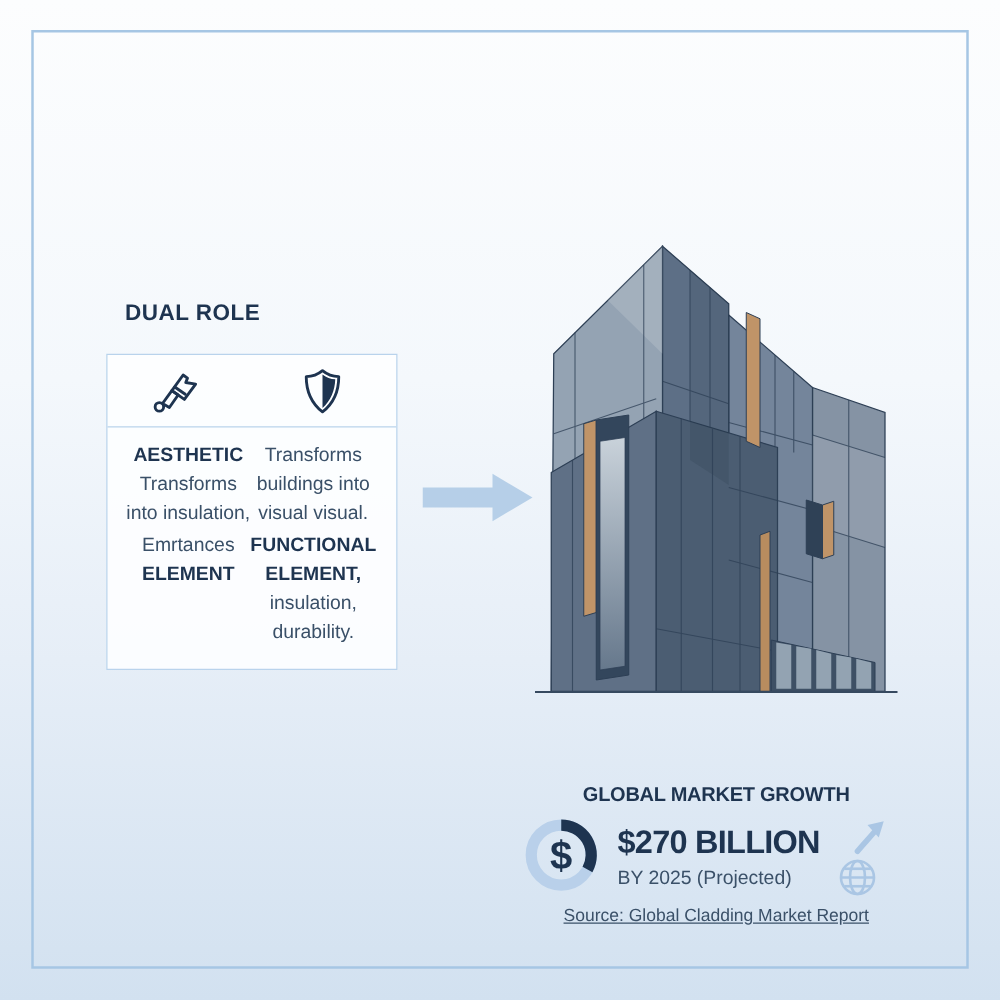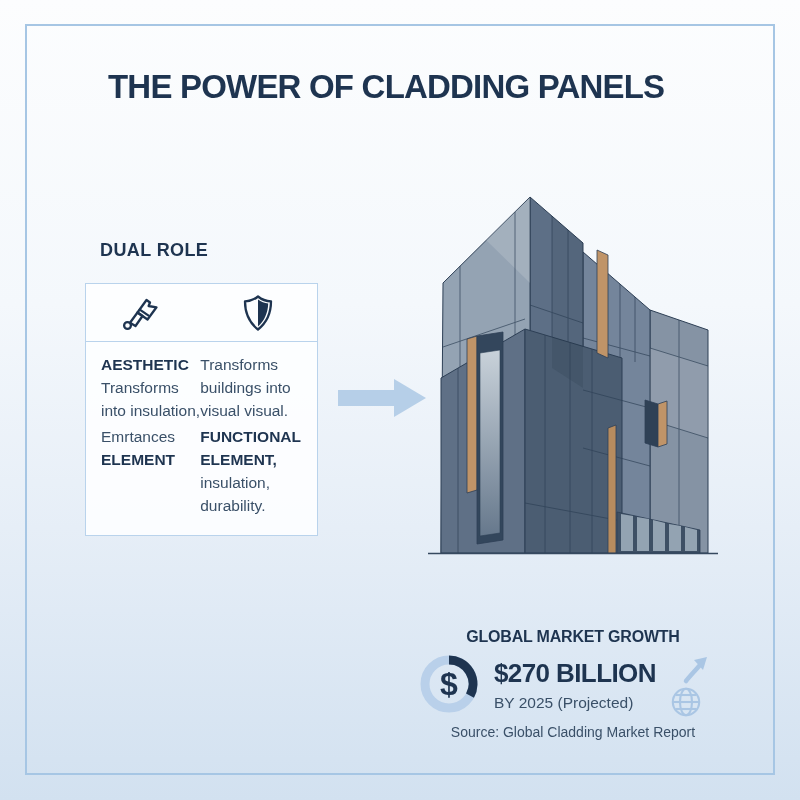--- a/index.html
+++ b/index.html
@@ -17,51 +17,50 @@
 
   .dual-heading { position:absolute; left:100px; top:240px; font-size:18px;
                   font-weight:bold; color:#1e3450; letter-spacing:0.4px; }
 
   .dual-box { position:absolute; left:85px; top:283px; width:233px; height:253px;
               background:rgba(253,254,255,0.92); border:1px solid #b9d3ec; box-sizing:border-box; }
   .icons-row { position:relative; height:57px; border-bottom:1px solid #b9d3ec; }
   .icon-paint { position:absolute; left:33px; top:9px; }
   .icon-shield { position:absolute; left:152px; top:8px; }
 
-  .cols { display:flex; padding:11px 16px 0 15px; }
+  .cols { display:flex; padding:11px 16px 0 15px;text-align:center; }
   .col { font-size:15.5px; line-height:23px; color:#3a5068; white-space:nowrap; }
   .col-left { width:112px; }
   .col .b { font-weight:bold; color:#1e3450; }
   .col .gap { margin-top:3px; }
 
   .flow-arrow { position:absolute; left:338px; top:377px; }
 
   .building { position:absolute; left:420px; top:188px; }
 
   .market { position:absolute; left:414px; top:628px; width:318px; }
   .market-heading { text-align:center; font-size:16px; font-weight:bold;
                     color:#1e3450; letter-spacing:-0.2px; }
   .market-row { display:flex; align-items:flex-start; margin-top:8px; }
   .donut { margin-left:5px; }
   .value-block { margin-left:15px; padding-top:4px; }
   .market-value { font-size:26px; font-weight:bold; color:#1e3450; letter-spacing:-0.6px; }
   .market-sub { font-size:15.5px; color:#3a5068; margin-top:5px; }
   .side-icons { margin-left:auto; margin-right:20px; width:44px; }
   .side-icons .trend { display:block; margin-left:12px; }
   .side-icons .globe { display:block; margin-top:-2px; }
-  .market-source { text-align:center; font-size:14px; color:#3a5068; margin-top:4px; }
+  .market-source { text-align:center; font-size:14px; color:#3a5068; margin-top:4px;text-decoration:underline; }
 </style>
 </head>
 <body>
 
 <div class="canvas">
   <div class="frame"></div>
 
   <div class="title">
-    <div>THE POWER OF CLADDING PANELS</div>
   </div>
 
   <div class="dual-heading">DUAL ROLE</div>
 
   <div class="dual-box">
     <div class="icons-row">
       <svg class="icon-paint" width="42" height="40" viewBox="0 0 40 40">
         <g fill="none" stroke="#1e3450" stroke-width="2.3" stroke-linejoin="round" stroke-linecap="round">
           <circle cx="7.5" cy="32.5" r="3.4"></circle>
           <path d="M10 29.8 L17.5 19.5 L22.5 23 L15.5 33 Z"></path>

